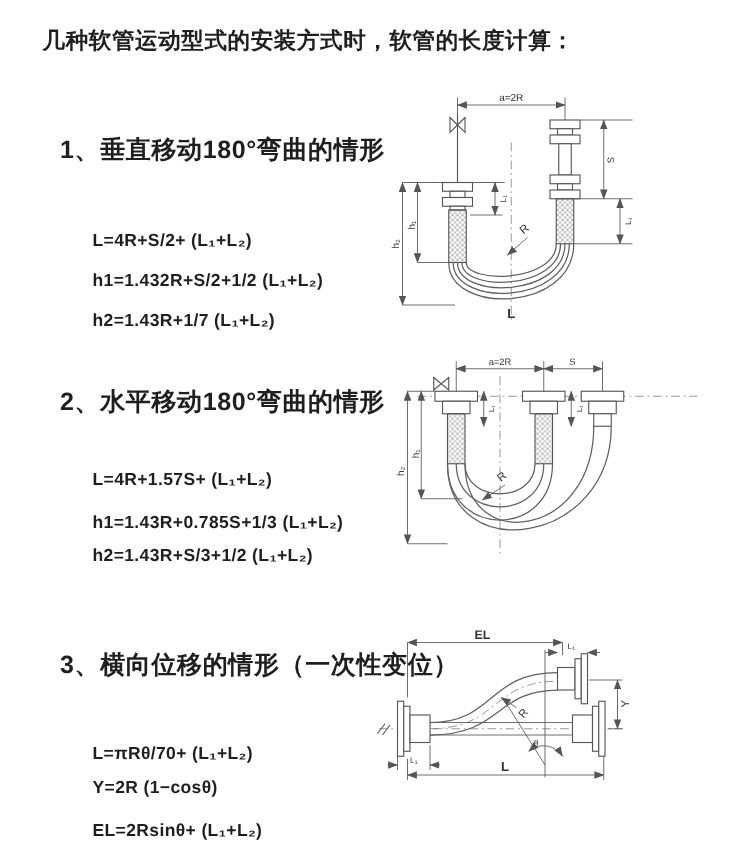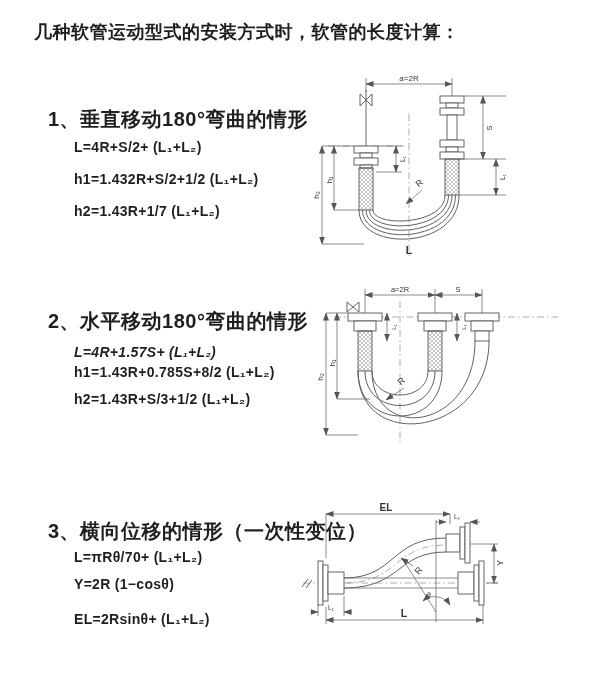--- a/index.html
+++ b/index.html
@@ -4,29 +4,29 @@
 <style>
   html,body{margin:0;padding:0;}
   body{
     width:600px;height:675px;position:relative;background:#ffffff;
     font-family:"Liberation Sans","DejaVu Sans",sans-serif;
     color:#1f1f1f;overflow:hidden;
   }
   .abs{position:absolute;}
   .title{left:34px;top:20px;font-size:18px;font-weight:bold;letter-spacing:0.5px;}
   .heading{font-size:20px;font-weight:bold;letter-spacing:0.5px;}
-  .formula{font-size:14px;font-weight:bold;letter-spacing:0.3px;}
+  .formula{font-size:14px;font-weight:bold;letter-spacing:0.3px;margin-top:45px;}
   
   .s1-h{left:48px;top:106px;}
   .s1-f0{left:74px;top:139px;}
   .s1-f1{left:74px;top:171px;}
   .s1-f2{left:74px;top:203px;}
   
   .s2-h{left:48px;top:308px;text-align:center;}
-  .s2-f0{left:74px;top:344px;font-style:italic;}
+  .s2-f0{left:74px;top:330px;}
   .s2-f1{left:74px;top:364px;}
   .s2-f2{left:74px;top:391px;}
   
   .s3-h{left:48px;top:518px;}
   .s3-f0{left:74px;top:549px;}
   .s3-f1{left:74px;top:576px;}
   .s3-f2{left:74px;top:611px;}
   .d1{left:306px;top:68px;}
   .d2{left:306px;top:283px;}
   .d3{left:298px;top:500px;}
@@ -43,21 +43,21 @@
 
 <div class="abs title">几种软管运动型式的安装方式时，软管的长度计算：</div>
 
 <div class="abs heading s1-h">1、垂直移动180°弯曲的情形</div>
 <div class="abs formula s1-f0">L=4R+S/2+ (L₁+L₂)</div>
 <div class="abs formula s1-f1">h1=1.432R+S/2+1/2 (L₁+L₂)</div>
 <div class="abs formula s1-f2">h2=1.43R+1/7 (L₁+L₂)</div>
 
 <div class="abs heading s2-h">2、水平移动180°弯曲的情形</div>
 <div class="abs formula s2-f0">L=4R+1.57S+ (L₁+L₂)</div>
-<div class="abs formula s2-f1">h1=1.43R+0.785S+8/2 (L₁+L₂)</div>
+<div class="abs formula s2-f1">h1=1.43R+0.785S+1/3 (L₁+L₂)</div>
 <div class="abs formula s2-f2">h2=1.43R+S/3+1/2 (L₁+L₂)</div>
 
 <div class="abs heading s3-h">3、横向位移的情形（一次性变位）</div>
 <div class="abs formula s3-f0">L=πRθ/70+ (L₁+L₂)</div>
 <div class="abs formula s3-f1">Y=2R (1−cosθ)</div>
 <div class="abs formula s3-f2">EL=2Rsinθ+ (L₁+L₂)</div>
 
 <svg class="abs d1" width="280" height="190" viewBox="0 0 280 190">
   <defs>
     <marker id="ar1" viewBox="0 0 8 6" markerWidth="8" markerHeight="6" refX="7.5" refY="3" orient="auto-start-reverse" markerUnits="userSpaceOnUse">

